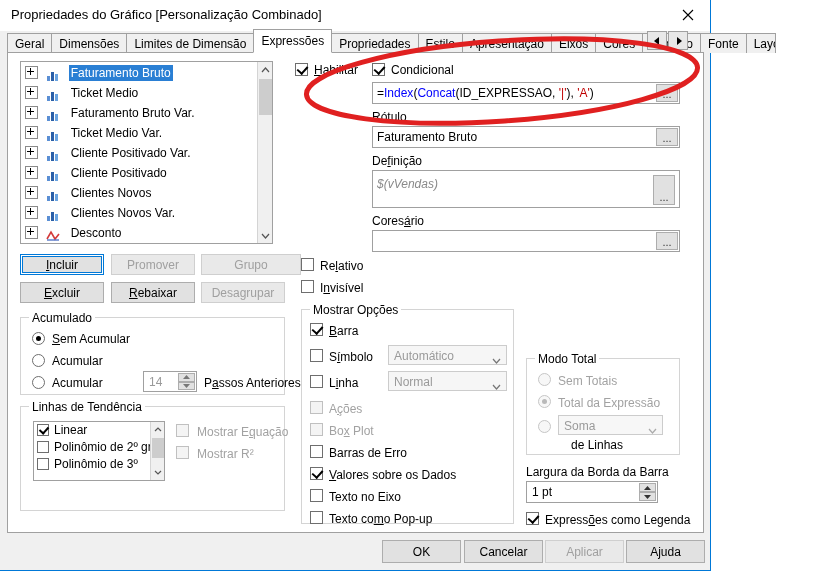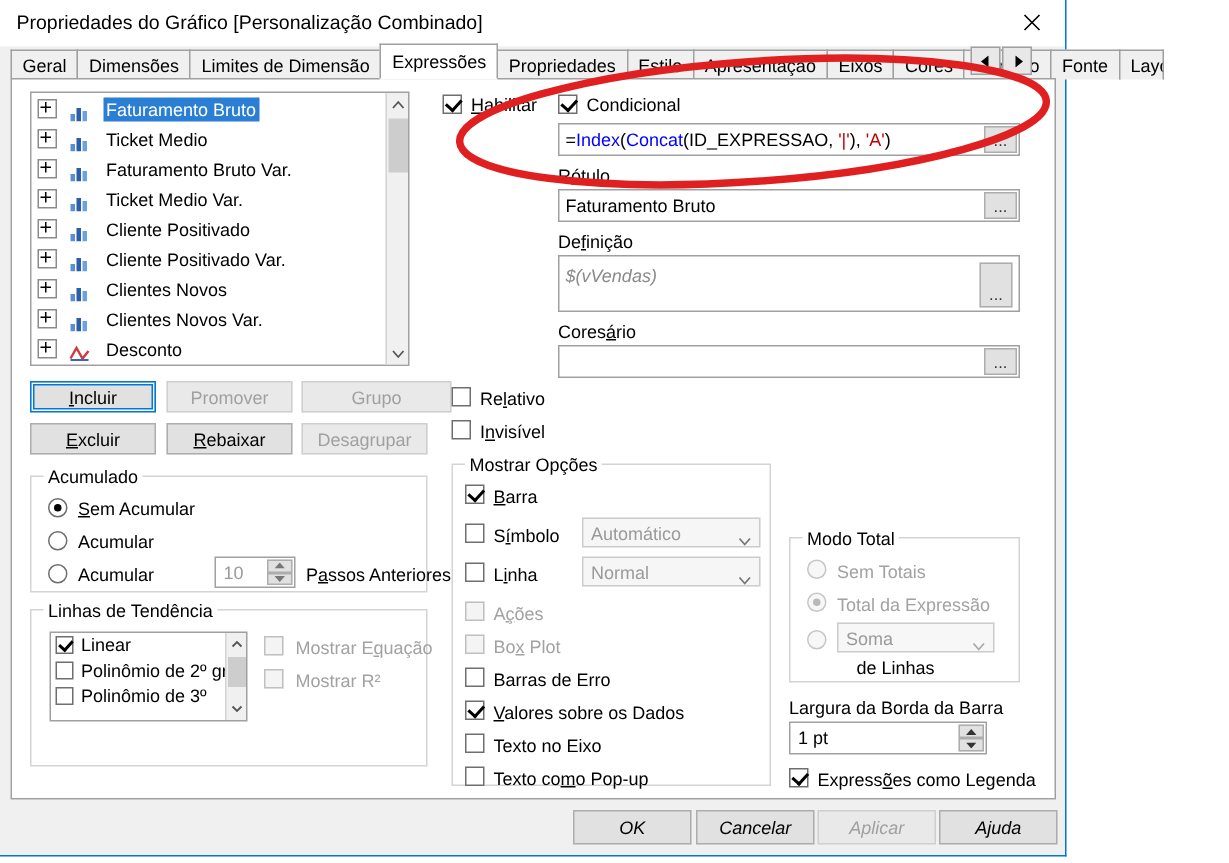--- a/index.html
+++ b/index.html
@@ -101,21 +101,21 @@
   .trendlist{position:absolute;border:1px solid #a0a0a0;background:#fff;box-sizing:border-box;overflow:hidden;}
   .trendrow{height:17px;line-height:17px;padding-left:20px;position:relative;white-space:nowrap;cursor:default;}
   .trendrow .tchk{position:absolute;left:3px;top:2px;width:12px;height:12px;border:1px solid #6e6e6e;
                   background:#fff;box-sizing:border-box;}
   .trendrow .tchk.on:after{content:"";position:absolute;left:3px;top:0px;width:4px;height:7px;
                   border:solid #000;border-width:0 2px 2px 0;transform:rotate(42deg);}
 
   
   .footer{position:absolute;left:0;bottom:0;width:100%;height:38px;}
   .fbtn{position:absolute;top:8px;width:79px;height:23px;line-height:22px;text-align:center;
-        background:#e1e1e1;border:1px solid #adadad;box-sizing:border-box;font-size:12px;cursor:default;font-style:italic;}
+        background:#e1e1e1;border:1px solid #adadad;box-sizing:border-box;font-size:12px;cursor:default;}
   .fbtn.dis{color:#a0a0a0;background:#e9e9e9;border-color:#cfcfcf;}
 
   #ellipse{position:absolute;left:300px;top:36px;width:404px;height:90px;pointer-events:none;}
 </style>
 </head>
 <body>
 
 <div id="dialog">
 
   <div class="titlebar">
@@ -205,32 +205,32 @@
       </div>
       <div class="exprrow">
         <span class="plus"></span>
         <span class="ic">
           <svg width="14" height="12" viewBox="0 0 14 12">
               <rect x="1" y="7" width="3" height="5" fill="#5b8fd4"></rect>
               <rect x="5" y="3" width="3" height="9" fill="#2a5fa8"></rect>
               <rect x="9" y="5" width="3" height="7" fill="#6aa3e0"></rect>
             </svg>
         </span>
+        <span class="lbl">Cliente Positivado Var.</span>
+      </div>
+      <div class="exprrow">
+        <span class="plus"></span>
+        <span class="ic">
+          <svg width="14" height="12" viewBox="0 0 14 12">
+              <rect x="1" y="7" width="3" height="5" fill="#5b8fd4"></rect>
+              <rect x="5" y="3" width="3" height="9" fill="#2a5fa8"></rect>
+              <rect x="9" y="5" width="3" height="7" fill="#6aa3e0"></rect>
+            </svg>
+        </span>
         <span class="lbl">Cliente Positivado</span>
-      </div>
-      <div class="exprrow">
-        <span class="plus"></span>
-        <span class="ic">
-          <svg width="14" height="12" viewBox="0 0 14 12">
-              <rect x="1" y="7" width="3" height="5" fill="#5b8fd4"></rect>
-              <rect x="5" y="3" width="3" height="9" fill="#2a5fa8"></rect>
-              <rect x="9" y="5" width="3" height="7" fill="#6aa3e0"></rect>
-            </svg>
-        </span>
-        <span class="lbl">Cliente Positivado Var.</span>
       </div>
       <div class="exprrow">
         <span class="plus"></span>
         <span class="ic">
           <svg width="14" height="12" viewBox="0 0 14 12">
               <rect x="1" y="7" width="3" height="5" fill="#5b8fd4"></rect>
               <rect x="5" y="3" width="3" height="9" fill="#2a5fa8"></rect>
               <rect x="9" y="5" width="3" height="7" fill="#6aa3e0"></rect>
             </svg>
         </span>
@@ -294,21 +294,21 @@
 
     <div class="grp" style="left:12px;top:264px;width:265px;height:78px;">
       <span class="cap">Acumulado</span>
       <div class="rad on" style="left:11px;top:14px;"></div>
       <div class="ctext" style="left:31px;top:14px;"><span class="u">S</span><span>em Acumular</span></div>
       <div class="rad" style="left:11px;top:36px;"></div>
       <div class="ctext" style="left:31px;top:36px;">Acumular</div>
       <div class="rad" style="left:11px;top:58px;"></div>
       <div class="ctext" style="left:31px;top:58px;">Acumular</div>
       <div class="spin" style="left:122px;top:53px;width:54px;height:21px;">
-        <span class="sv dis">10</span>
+        <span class="sv dis">14</span>
         <div class="btns">
           <div>
               <svg width="7" height="4" viewBox="0 0 7 4">
                 <path d="M3.5 0 L7 4 L0 4 Z" fill="#777"></path>
               </svg>
             </div>
           <div>
               <svg width="7" height="4" viewBox="0 0 7 4">
                 <path d="M0 0 L7 0 L3.5 4 Z" fill="#777"></path>
               </svg>

